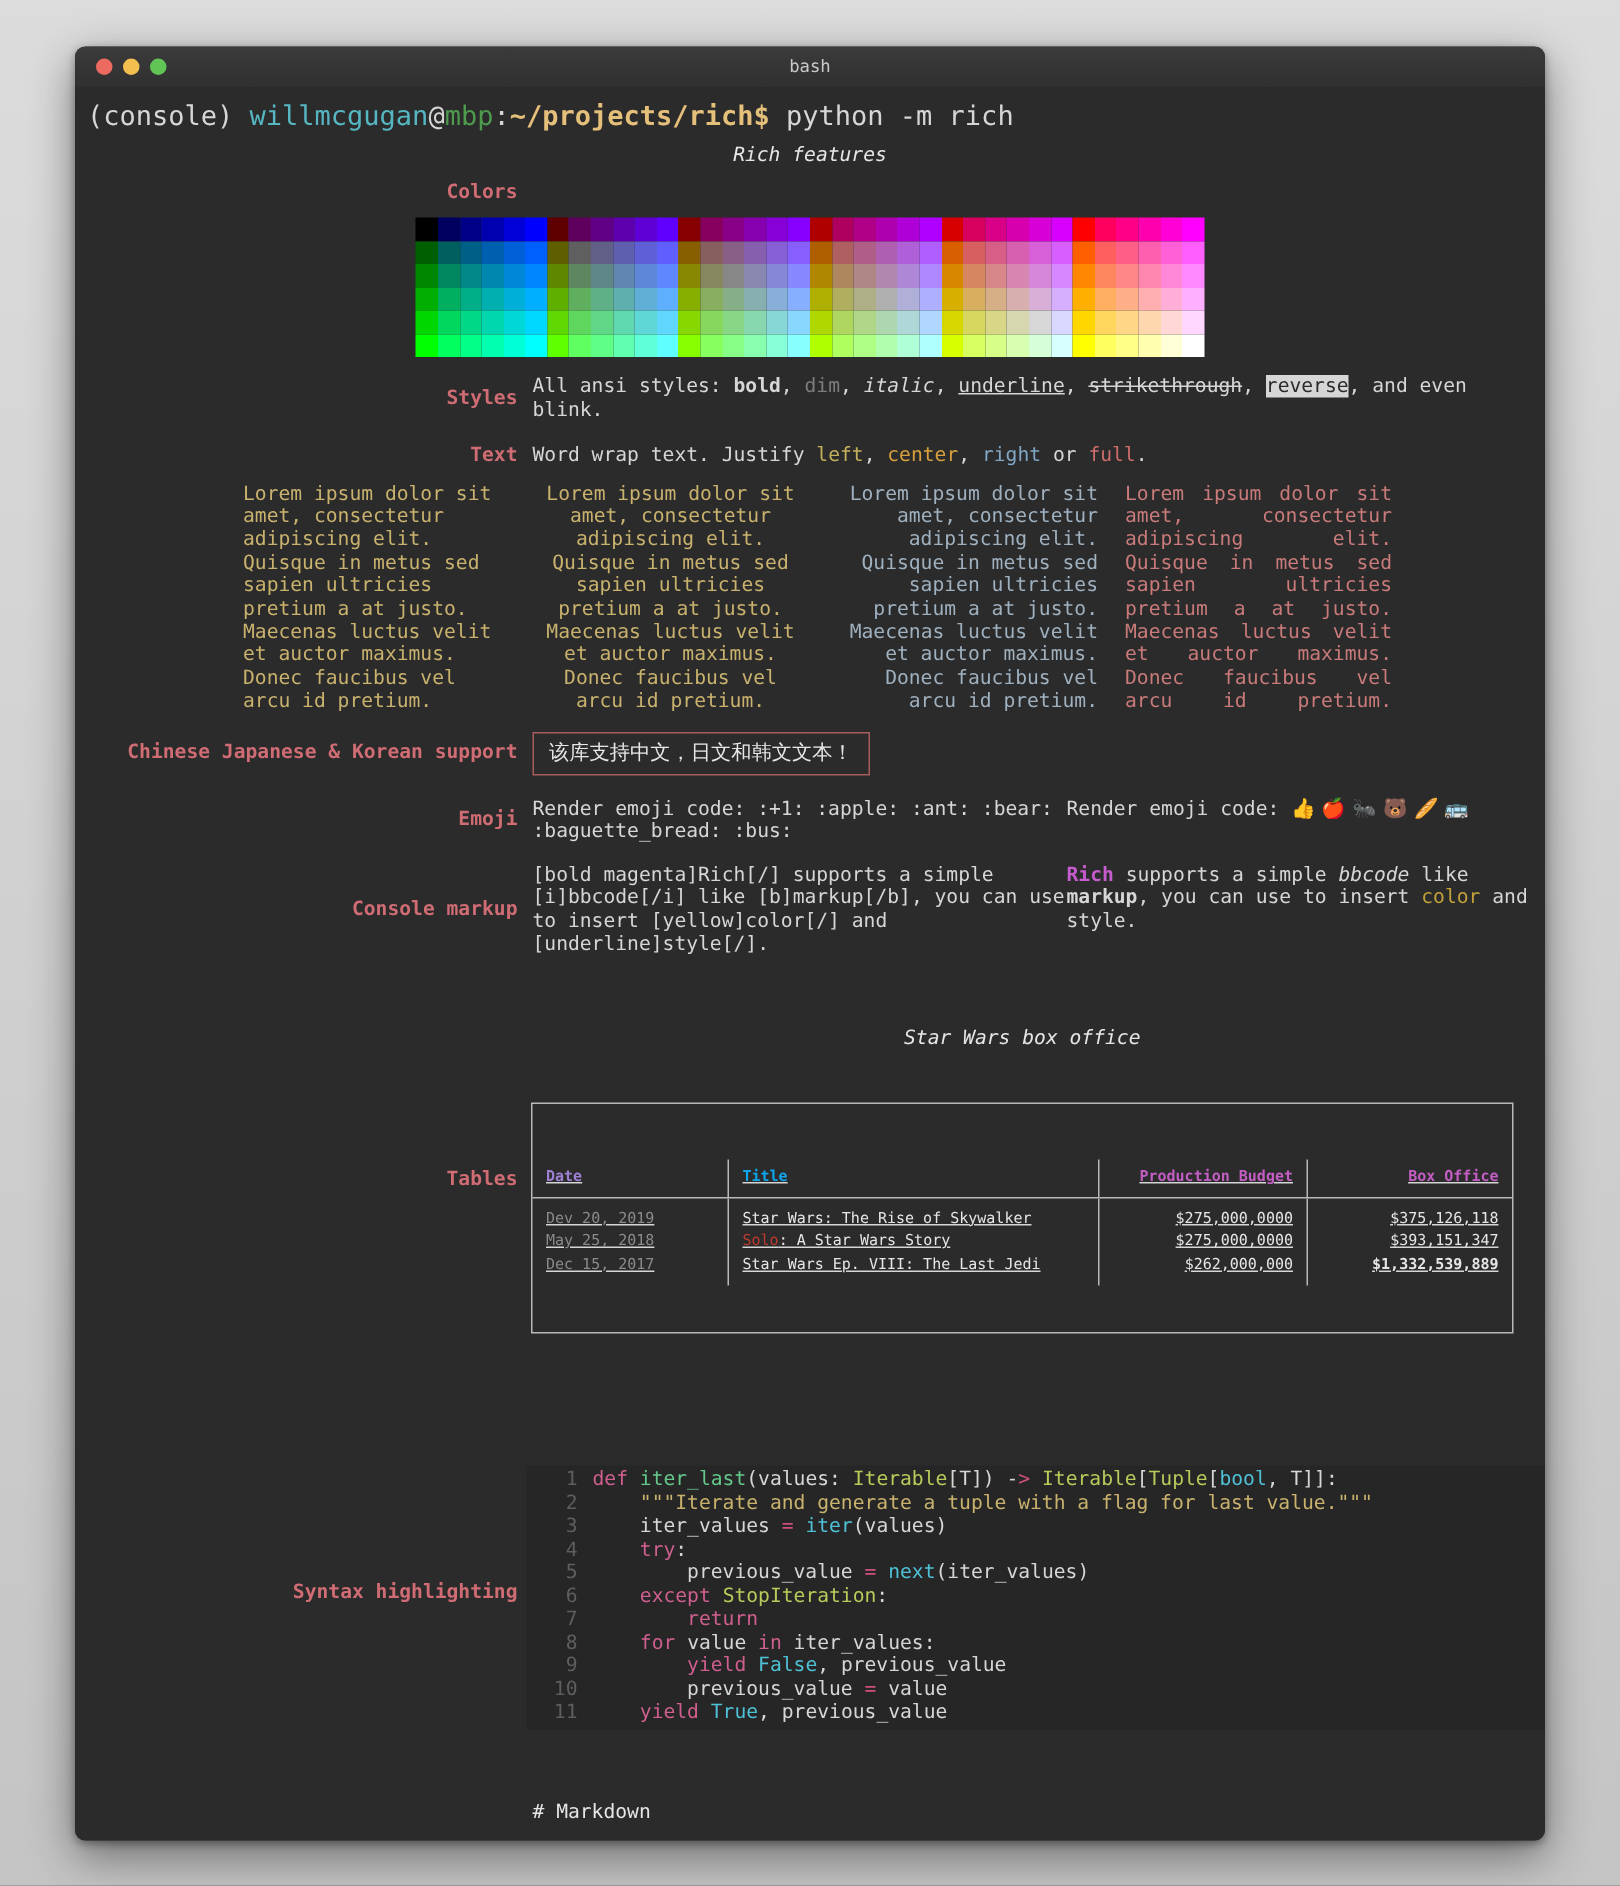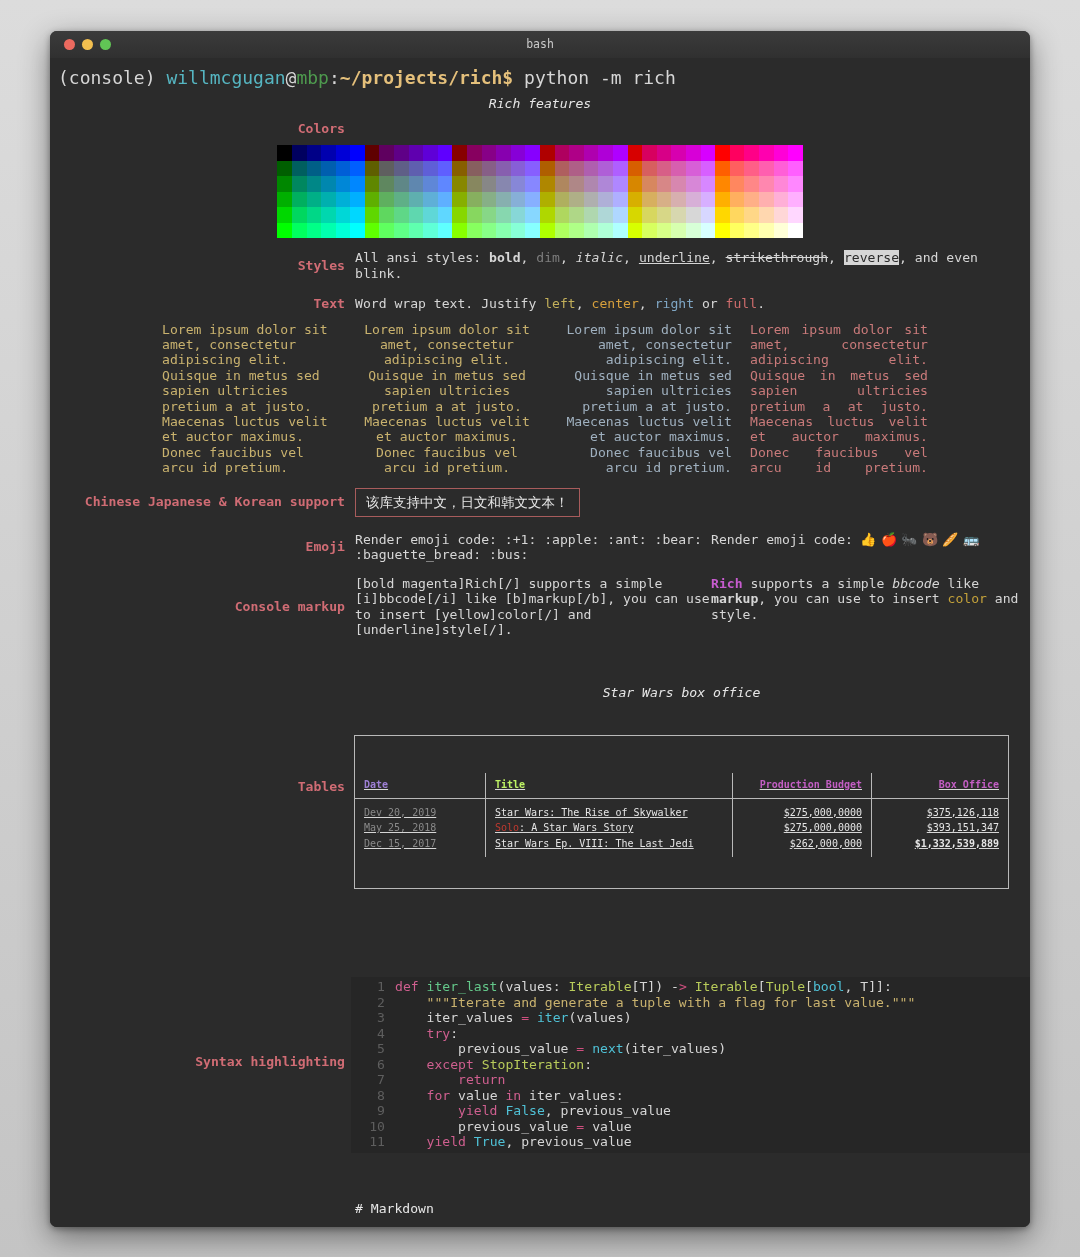--- a/index.html
+++ b/index.html
@@ -123,21 +123,21 @@
     border-collapse:collapse;margin:6px auto 0 auto;
     font-size:10px;color:#d6d6d6;text-decoration:underline;
   }
   table.sw th,table.sw td{padding:2px 9px;}
   table.sw thead th{
     border-bottom:1px solid #b9b9b9;
     font-weight:bold;
     padding-top:4px;padding-bottom:5px;
   }
   table.sw .col-date{color:#9d7fd4;text-align:left;min-width:112px;}
-  table.sw .col-title{color:#bef264;text-align:left;min-width:228px;}
+  table.sw .col-title{color:#0ea5e9;text-align:left;min-width:228px;}
   table.sw .col-budget{color:#c35ec4;text-align:right;min-width:120px;}
   table.sw .col-box{color:#c35ec4;text-align:right;min-width:118px;}
   table.sw tbody td{padding-top:0;padding-bottom:0;line-height:15.5px;}
   table.sw tbody tr:first-child td{padding-top:6px;}
   table.sw tbody tr:last-child td{padding-bottom:6px;}
   .td-date{color:#8a8a8a;text-align:left;white-space:pre;}
   .td-title{color:#e6e6e6;text-align:left;white-space:pre;}
   .td-num{color:#e6e6e6;text-align:right;white-space:pre;}
   .solo{color:#c0392f;}
   .bold-num{font-weight:bold;margin-left:22px;}

